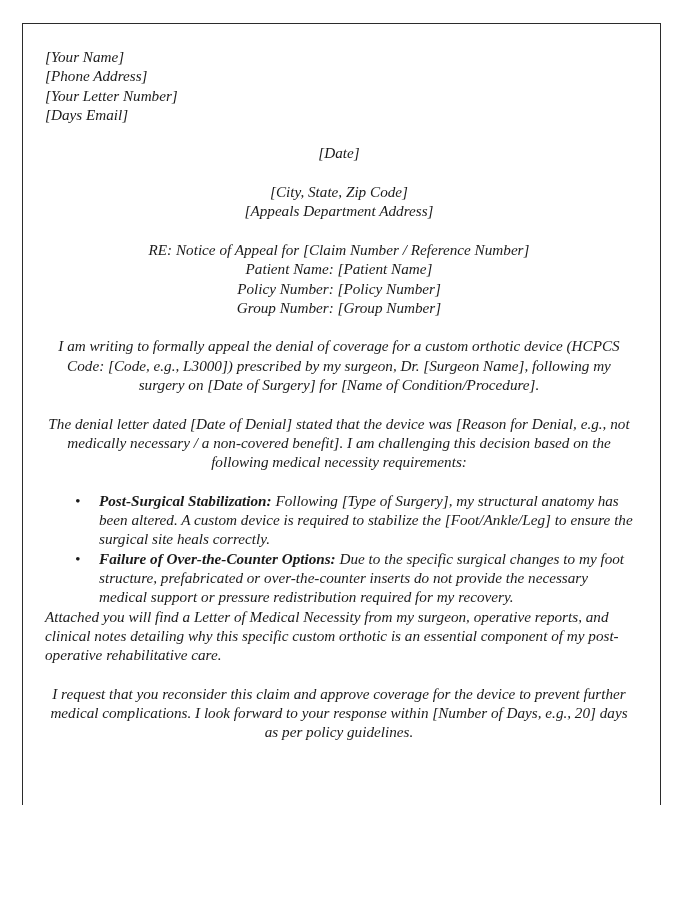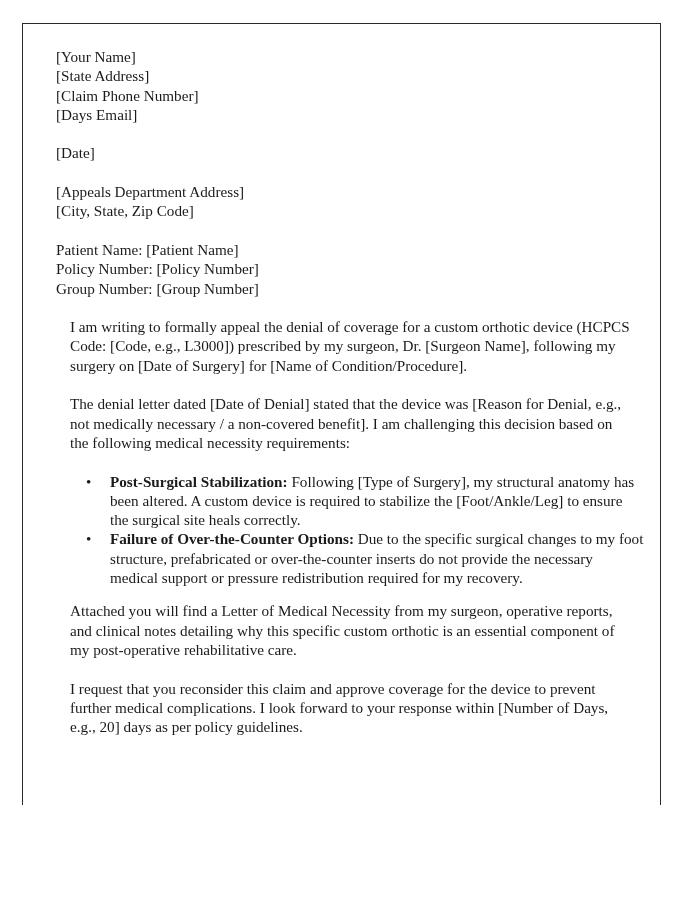--- a/index.html
+++ b/index.html
@@ -25,43 +25,45 @@
     height: 782px;
     border-left: 1.4px solid #2b2b2b;
     border-top: 1.4px solid #2b2b2b;
     border-right: 1.4px solid #2b2b2b;
     border-bottom: none;
     box-sizing: border-box;
   }
 
   .letter-body {
     position: absolute;
-    left: 56px;
+    left: 45px;
     top: 47px;
     width: 588px;
     font-size: 15.2px;
     line-height: 19.3px;
     text-align: left;
+    font-style: italic;
   }
 
   .block {
     margin: 0;
     padding: 0;
   }
   .block + .block {
     margin-top: 19.3px;
+    text-align: center;
   }
 
   .line {
     display: block;
     white-space: nowrap;
   }
 
   p.para {
-    margin: 14px;
+    margin: 0;
     padding: 0;
   }
 
   ul.necessity-list {
     margin: 19.3px 0 0 0;
     padding: 0 0 0 42px;
     list-style: none;
   }
   ul.necessity-list > li {
     position: relative;
@@ -84,35 +86,36 @@
 </style>
 </head>
 <body>
 
 <div class="page-frame"></div>
 
 <div class="letter-body">
 
   <div class="block">
     <span class="line">[Your Name]</span>
-    <span class="line">[State Address]</span>
-    <span class="line">[Claim Phone Number]</span>
+    <span class="line">[Phone Address]</span>
+    <span class="line">[Your Letter Number]</span>
     <span class="line">[Days Email]</span>
   </div>
 
   <div class="block">
     <span class="line">[Date]</span>
   </div>
 
   <div class="block">
+    <span class="line">[City, State, Zip Code]</span>
     <span class="line">[Appeals Department Address]</span>
-    <span class="line">[City, State, Zip Code]</span>
   </div>
 
   <div class="block">
+    <span class="line">RE: Notice of Appeal for [Claim Number / Reference Number]</span>
     <span class="line">Patient Name: [Patient Name]</span>
     <span class="line">Policy Number: [Policy Number]</span>
     <span class="line">Group Number: [Group Number]</span>
   </div>
 
 
   <div class="block">
     <p class="para">I am writing to formally appeal the denial of coverage for a custom orthotic device (HCPCS Code: [Code, e.g., L3000]) prescribed by my surgeon, Dr. [Surgeon Name], following my surgery on [Date of Surgery] for [Name of Condition/Procedure].</p>
   </div>
 

